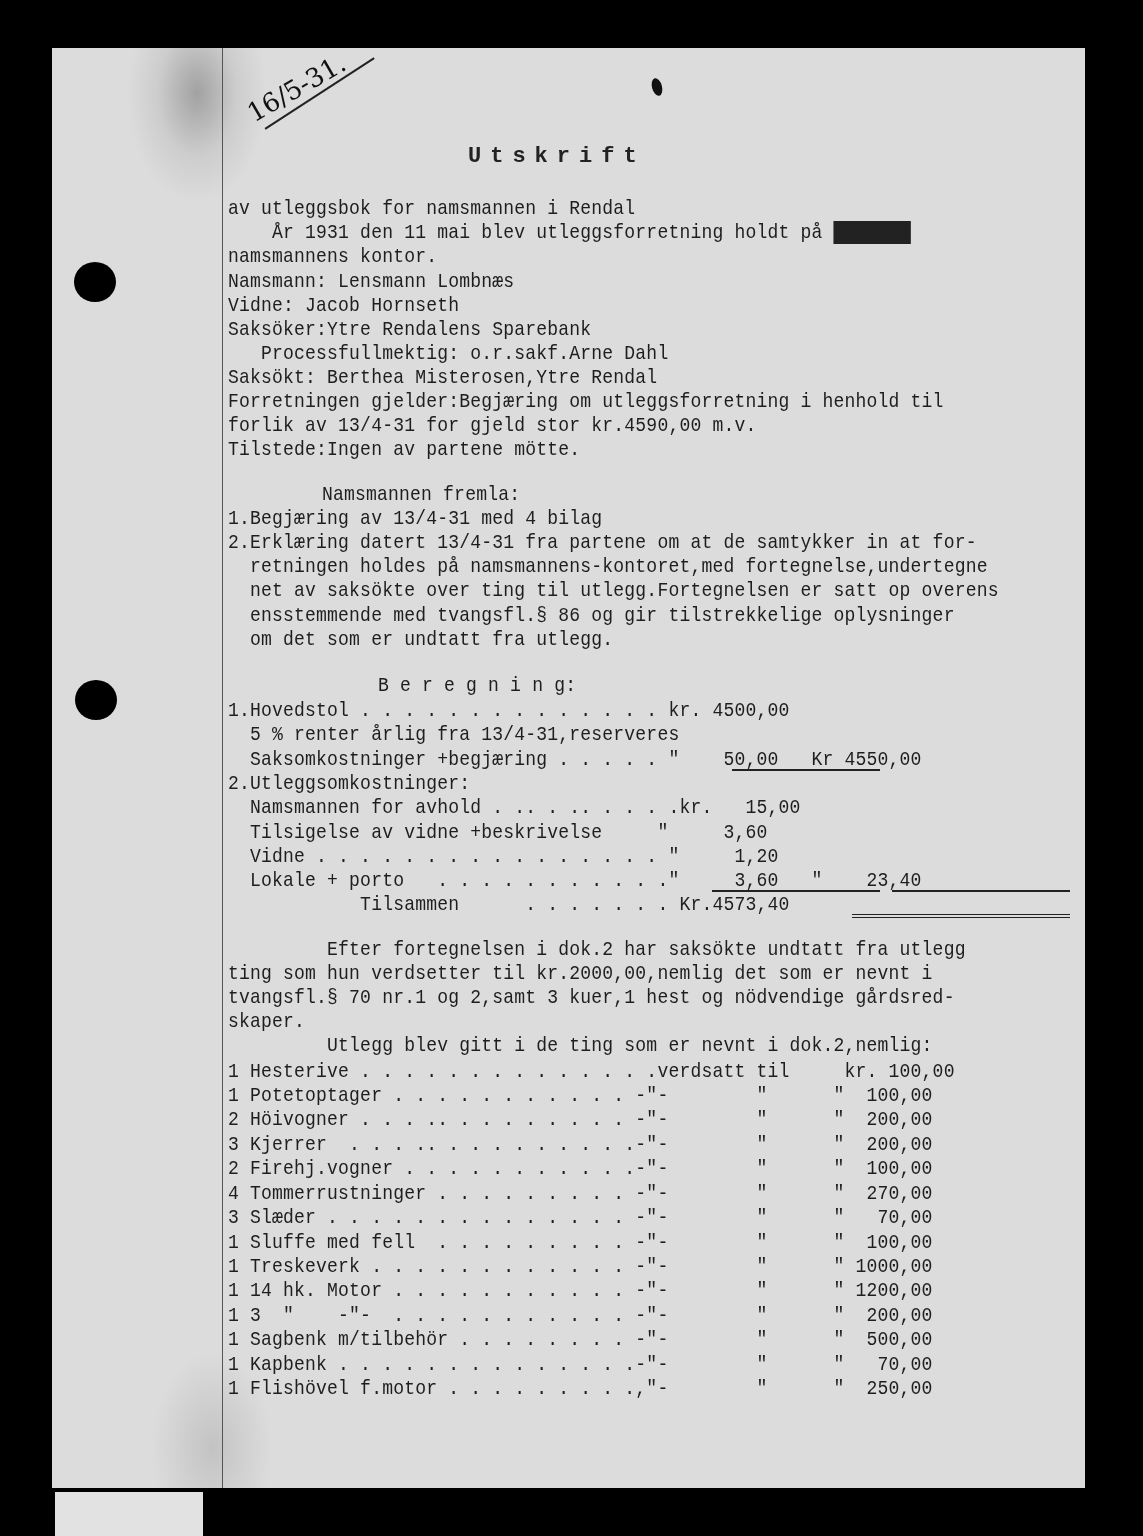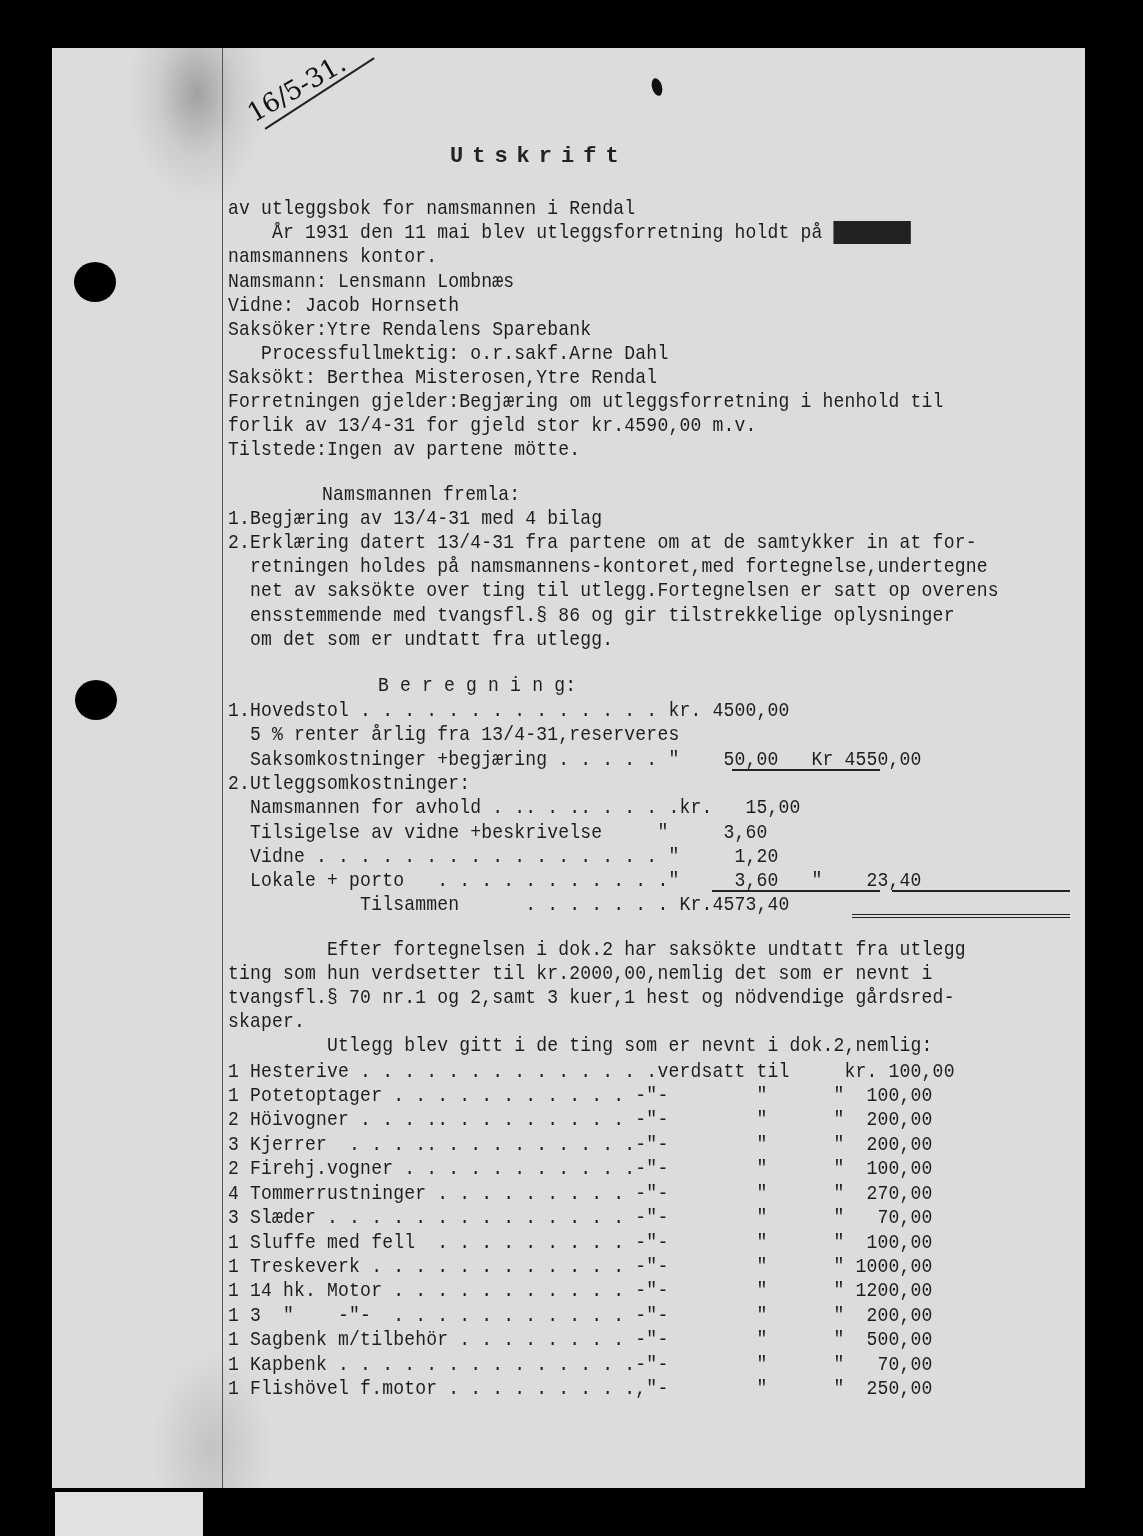--- a/index.html
+++ b/index.html
@@ -8,21 +8,21 @@
   .page { position:absolute; left:52px; top:48px; width:1033px; height:1440px;
           background:#dcdcdc; overflow:hidden;
           background-image: radial-gradient(ellipse at 145px 45px, rgba(90,90,90,0.45) 0, rgba(120,120,120,0.15) 40px, rgba(0,0,0,0) 70px),
                             radial-gradient(ellipse at 160px 1400px, rgba(120,120,120,0.25) 0, rgba(0,0,0,0) 60px);
   }
   .margin-line { position:absolute; left:170px; top:0; width:1px; height:1440px; background:#555; }
   .hole { position:absolute; width:42px; height:40px; border-radius:50%; background:#000; }
   .tab { position:absolute; left:55px; top:1492px; width:148px; height:44px; background:#e2e2e2; }
   .ln { position:absolute; left:176px; white-space:pre; font-size:21px; line-height:24px;
         color:#1e1e1e; transform:scaleX(0.86); transform-origin:left top; letter-spacing:0.2px; }
-  .title { position:absolute; left:398px; top:96px; font-size:22px; font-weight:bold; letter-spacing:9px;
+  .title { position:absolute; left:416px; top:96px; font-size:22px; font-weight:bold; letter-spacing:9px;
            color:#222; white-space:pre; }
   .hand { position:absolute; left:205px; top:50px; font-family:"DejaVu Serif", serif; font-size:26px;
           color:#111; transform:rotate(-30deg); transform-origin:left bottom; white-space:pre; }
   .hand-line { position:absolute; left:213px; top:80px; width:130px; height:1.5px; background:#222;
                transform:rotate(-33deg); transform-origin:left center; }
   .smudge { position:absolute; left:600px; top:30px; width:10px; height:18px; background:#111; border-radius:50%; transform:rotate(-15deg); }
   .struck { background:#222; color:#222; }
   .ul { position:absolute; height:2px; background:#222; }
   .ul.d { border-top:1.5px solid #222; border-bottom:1.5px solid #222; height:2px; background:transparent; }
   .bold { font-weight:bold; }

